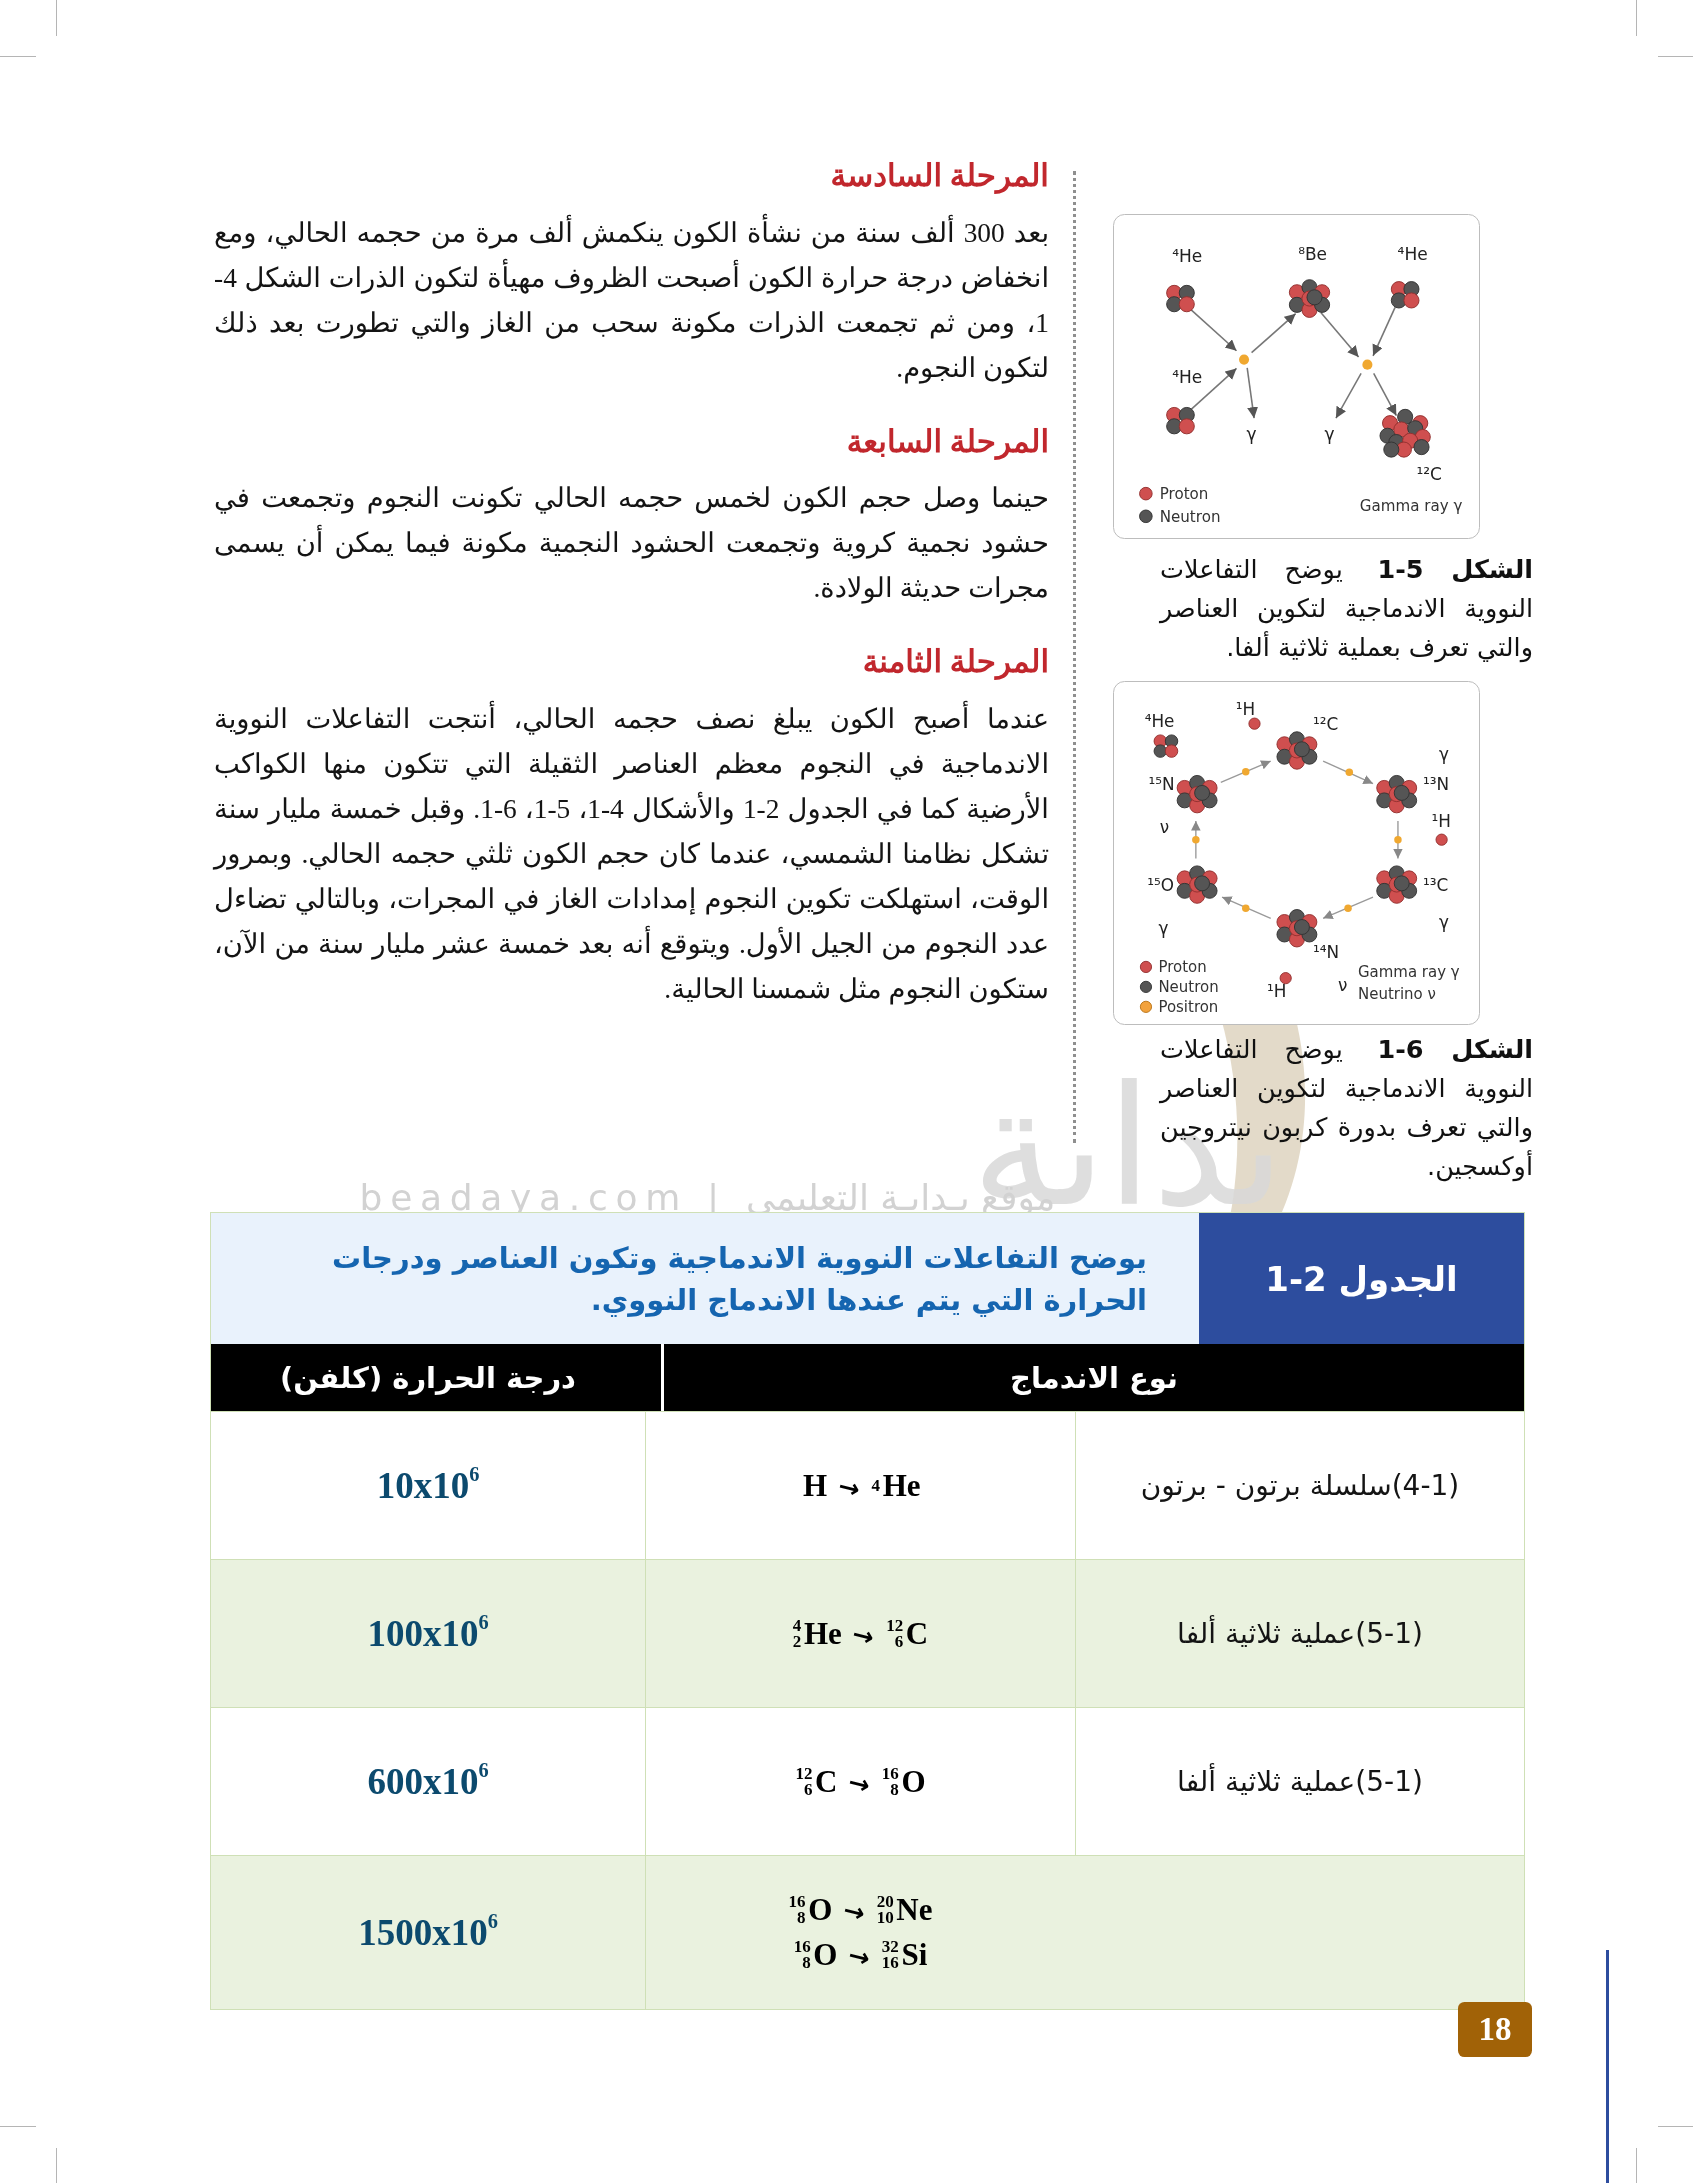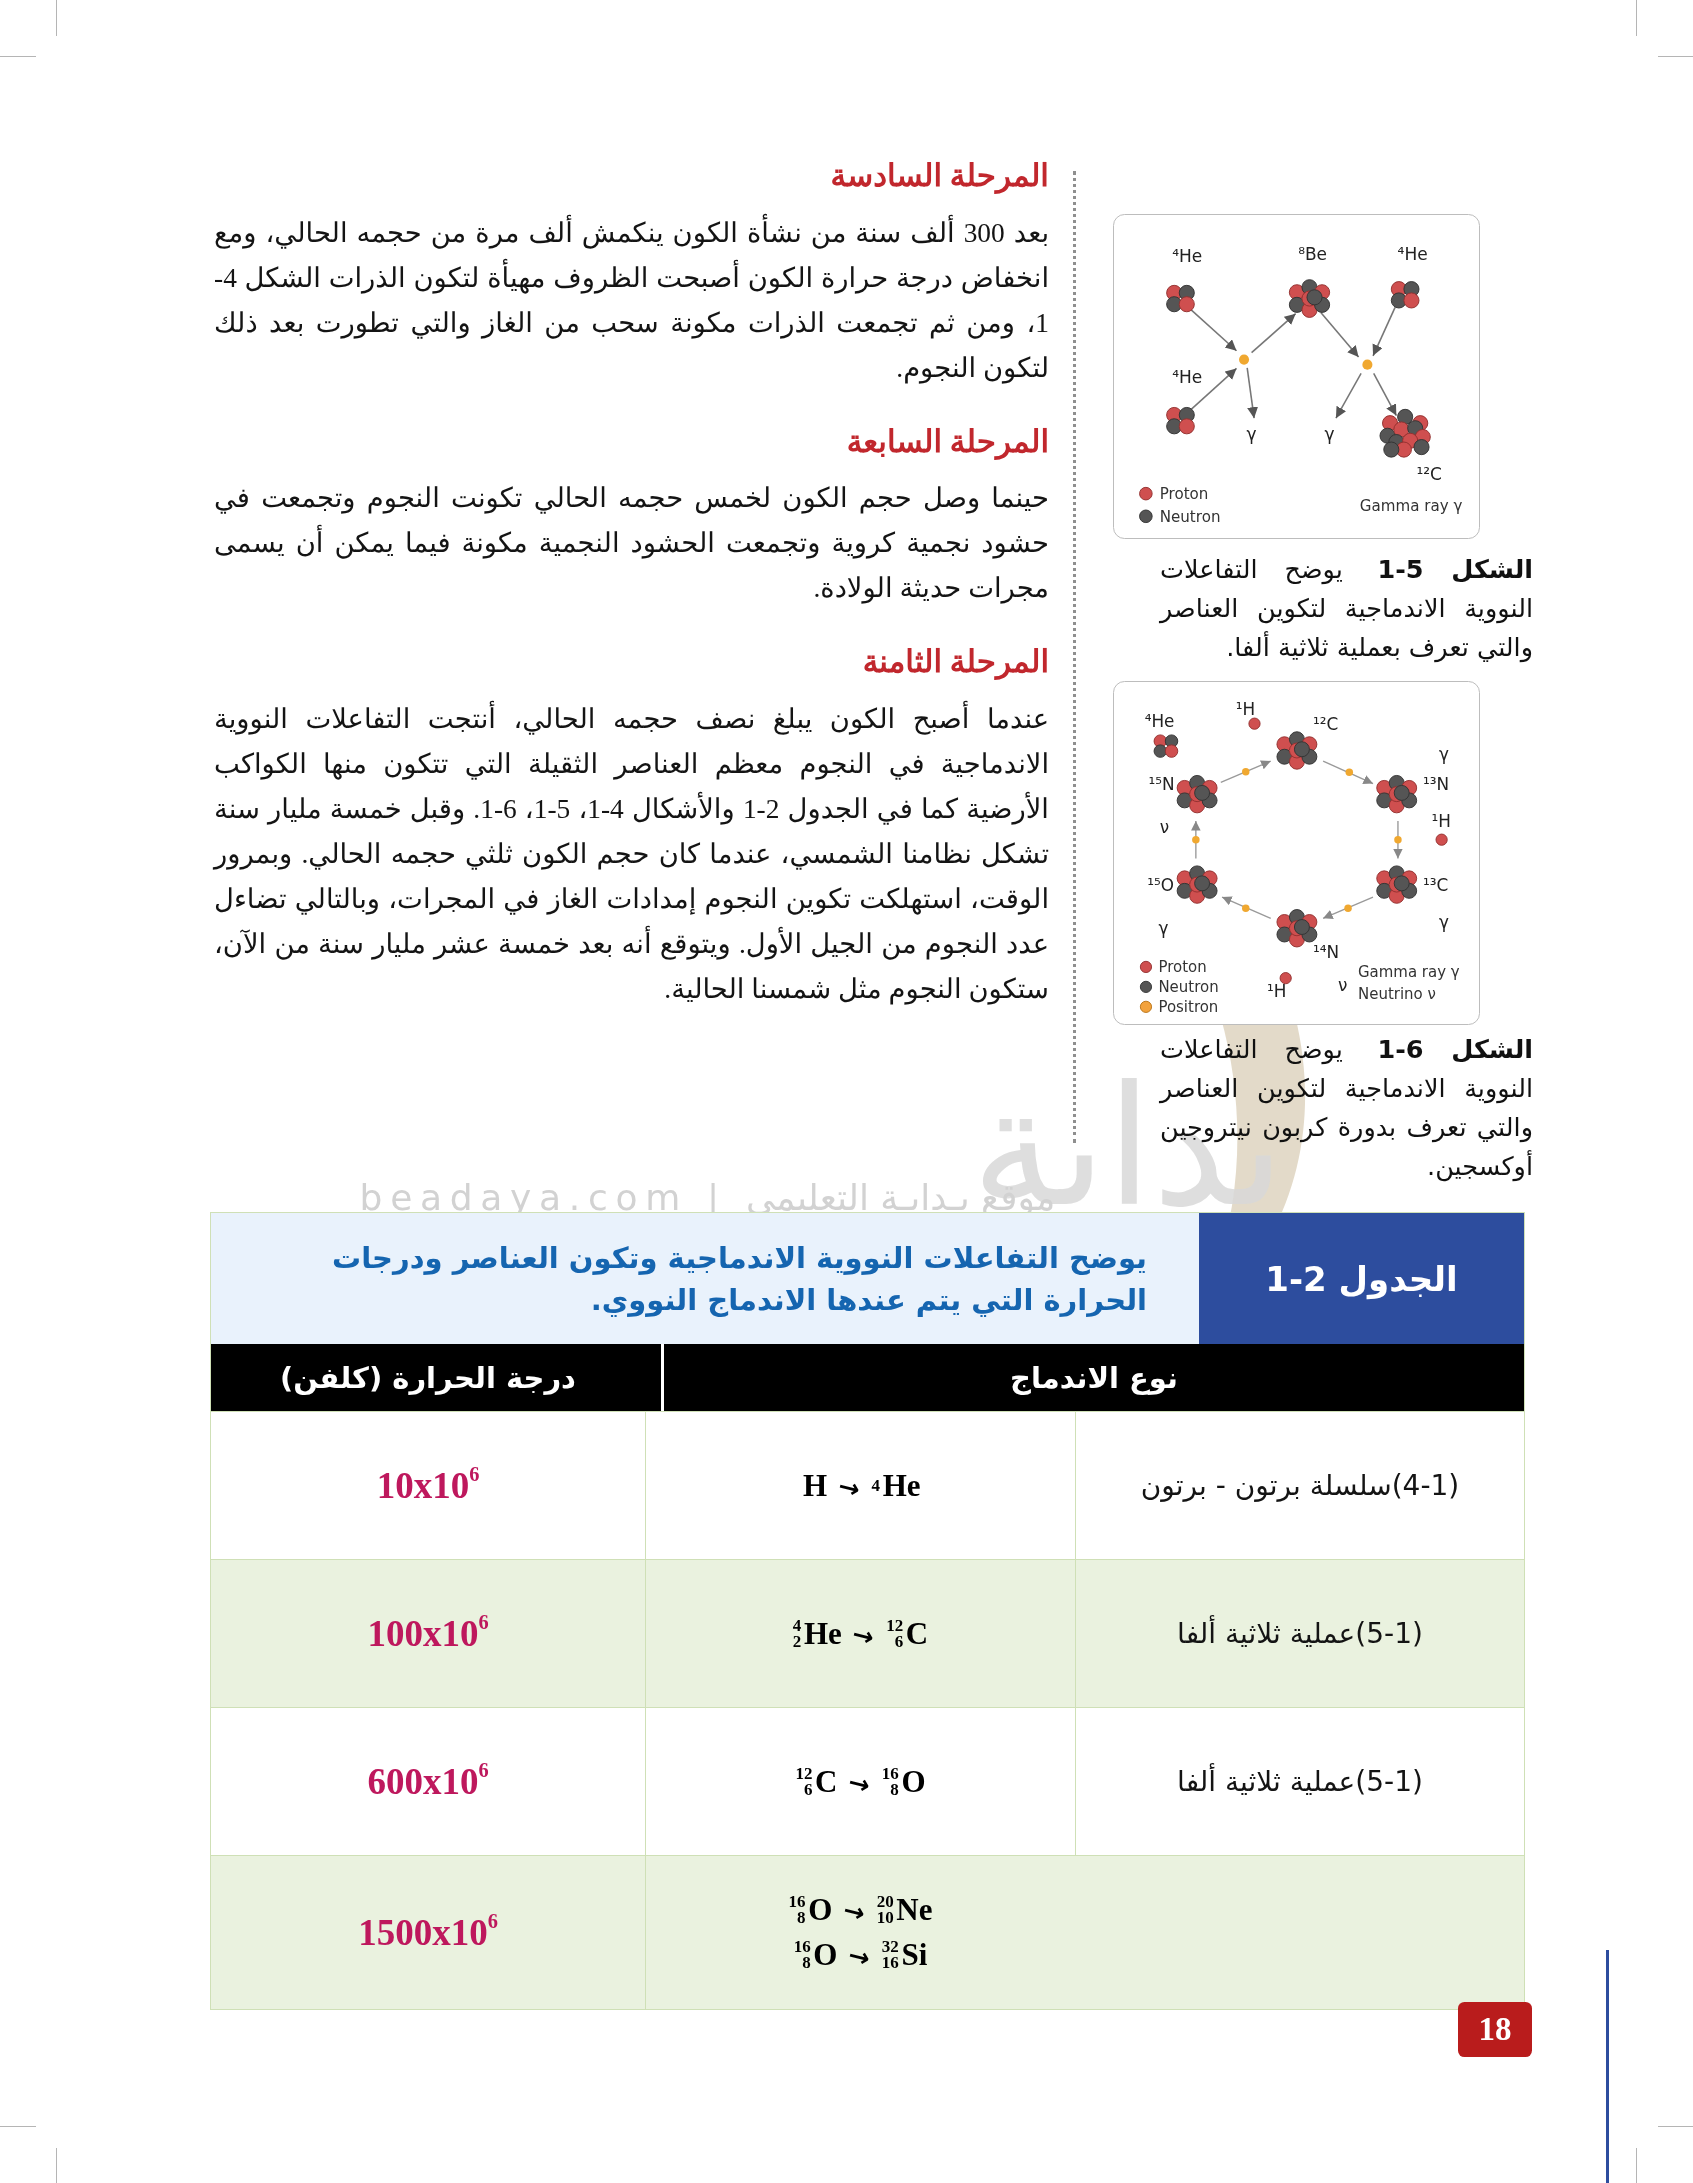--- a/index.html
+++ b/index.html
@@ -48,32 +48,32 @@
            justify-content:center;font-size:34px;font-weight:bold;direction:rtl;}
   .t-head{display:flex;background:#000000;height:67px;gap:16px;}
   .th{display:flex;align-items:center;justify-content:center;color:#fff;font-weight:bold;
       font-size:29px;box-sizing:border-box;direction:rtl;}
   .th+.th{border-left:3.8px solid #ffffff;}
   .col-a{flex:0 0 434px;} .col-b{flex:0 0 430px;} .col-c{flex:1;}
   .t-row{display:flex;border-top:1.9px solid #cfe0b6;min-height:147px;}
   .t-row.alt{background:#eaf2df;}
   .td{display:flex;align-items:center;justify-content:center;box-sizing:border-box;padding:6.4px 15.3px;}
   .td+.td{border-left:1.9px solid #cfe0b6;}
-  .temp{font-family:"Liberation Serif","DejaVu Serif",serif;font-weight:bold;font-size:37px;color:#be185d;}
+  .temp{font-family:"Liberation Serif","DejaVu Serif",serif;font-weight:bold;font-size:37px;color:#0c4a6e;}
   .temp sup{font-size:20.4px;position:relative;top:-3.8px;}
   .rxn{display:flex;flex-direction:column;gap:9px;align-items:center;}
   .rline{display:flex;align-items:center;gap:11.5px;direction:ltr;
          font-family:"Liberation Serif","DejaVu Serif",serif;font-weight:bold;font-size:31px;color:#000;}
   .nuclide{display:inline-flex;align-items:center;}
   .ss{display:inline-flex;flex-direction:column;align-items:flex-end;font-size:17px;
       line-height:16px;margin-right:2.6px;}
   .arrow{font-family:"DejaVu Sans",sans-serif;font-size:25.5px;transform:rotate(14deg) translateY(1.3px);}
   .type-cell{direction:rtl;font-size:28px;line-height:40px;text-align:center;}
   
-  .page-badge{position:absolute;left:1458px;top:2002px;width:74px;height:55px;background:#b91c1c;
+  .page-badge{position:absolute;left:1458px;top:2002px;width:74px;height:55px;background:#a16207;
               border-radius:6.4px;color:#fff;font-weight:bold;font-size:33px;display:flex;
               align-items:center;justify-content:center;z-index:2;
               font-family:"Liberation Serif","DejaVu Serif",serif;}
   .side-line{position:absolute;left:1606px;top:1950px;width:3.2px;height:233px;background:#2d4d9e;z-index:2;}
 </style>
 </head>
 <body>
 
 <div class="page">
 

